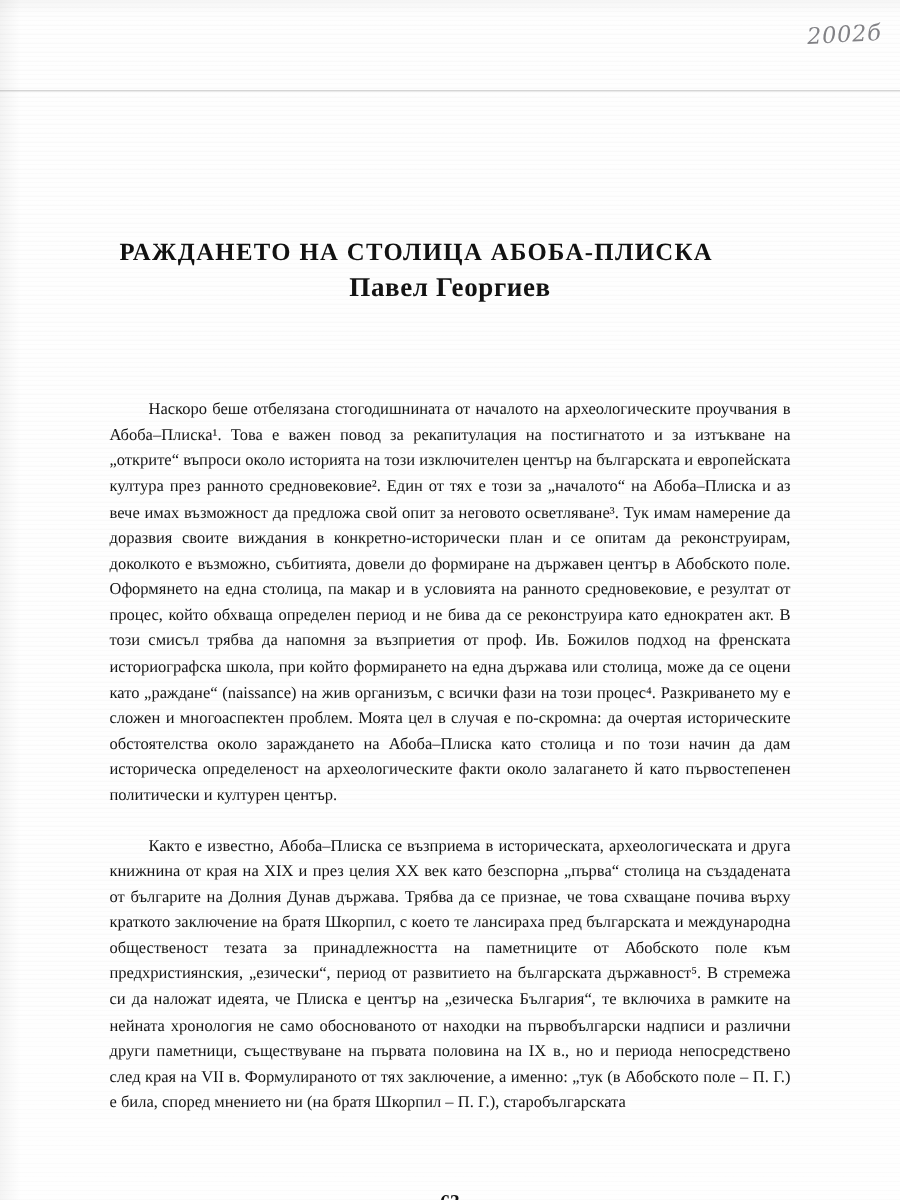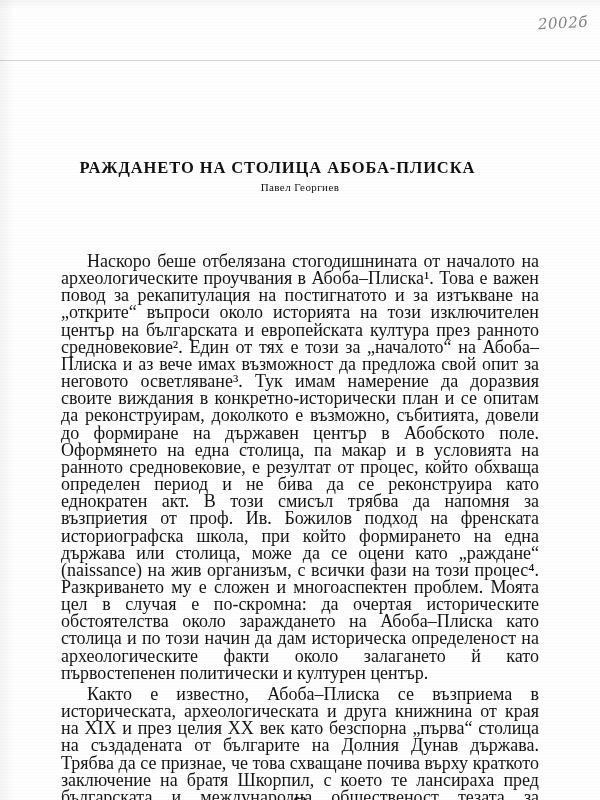--- a/index.html
+++ b/index.html
@@ -73,36 +73,36 @@
     letter-spacing: 0.9px;
     color: #111;
     white-space: nowrap;
   }
   .author {
     position: absolute;
     top: 181px;
     left: 0;
     width: 600px;
     text-align: center;
-    font-size: 11px;
-    font-weight: normal;
+    font-size: 18px;
+    font-weight: bold;
     letter-spacing: 0.4px;
     color: #131313;
   }
 
   
   .body-block {
     position: absolute;
     top: 249px;
     left: 57px;
     width: 486px;
   }
   .para {
-    margin: 4px;
-    font-size: 18px;
+    margin: 16px;
+    font-size: 11px;
     line-height: 17.15px;
     text-align: justify;
     text-justify: inter-word;
     color: #141414;
     hyphens: manual;
   }
   .para.indent {
     text-indent: 26px;
   }
 

